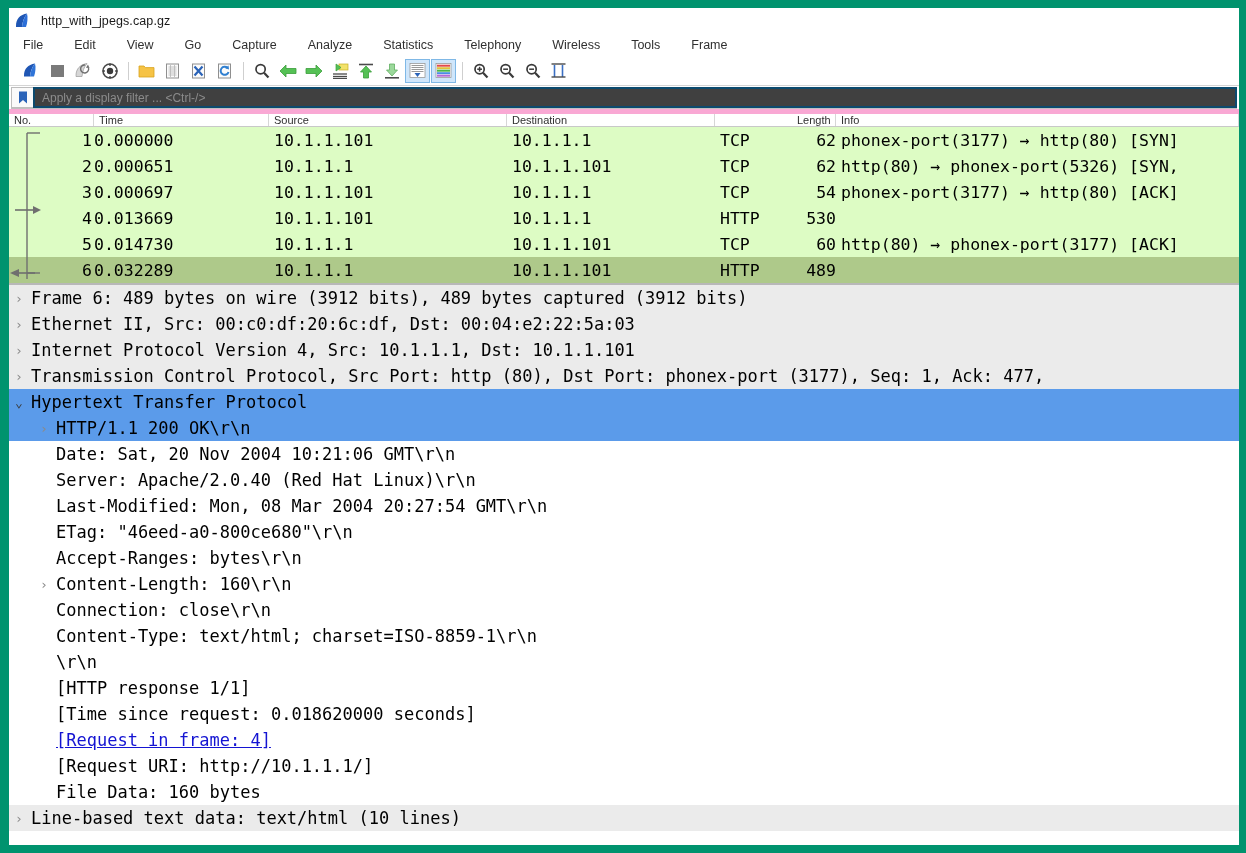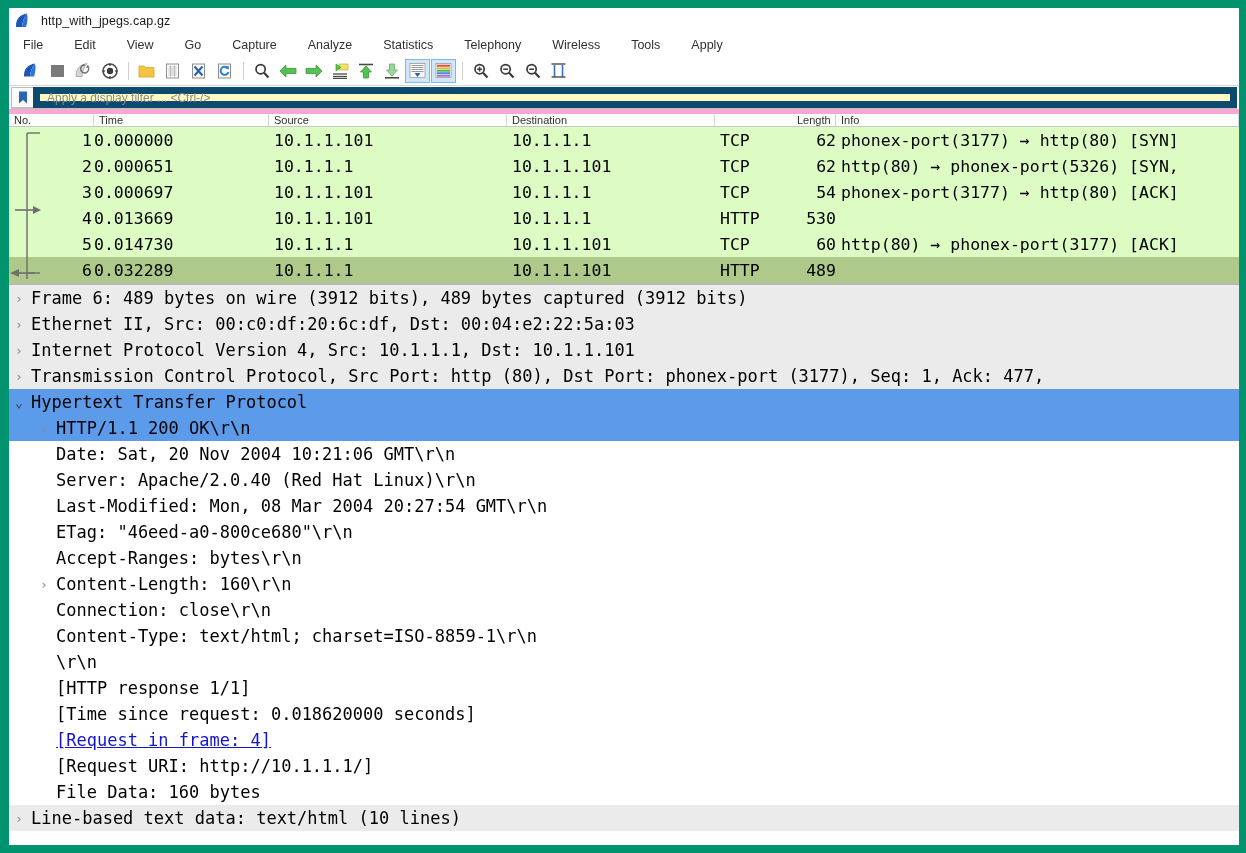--- a/index.html
+++ b/index.html
@@ -85,22 +85,22 @@
   }
   .filter-left {
     width: 22px;
     border: 1px solid #bdbdbd;
     border-right: none;
     background: #fafafa;
     display: flex; align-items: center; justify-content: center;
   }
   .filter-input {
     flex: 1;
-    border: 7px solid #0c4a6e;
-    background: #fef9c3;
+    border: 2px solid #0c4a6e;
+    background: #404040;
     display: flex; align-items: center;
     padding-left: 7px;
     font-size: 12px;
     color: #8b8b8b;
     font-family: "Liberation Sans", sans-serif;
   }
 
   
   .packetlist {
     flex: 0 0 176px;
@@ -213,21 +213,21 @@
     <div class="menu-item">File</div>
     <div class="menu-item">Edit</div>
     <div class="menu-item">View</div>
     <div class="menu-item">Go</div>
     <div class="menu-item">Capture</div>
     <div class="menu-item">Analyze</div>
     <div class="menu-item">Statistics</div>
     <div class="menu-item">Telephony</div>
     <div class="menu-item">Wireless</div>
     <div class="menu-item">Tools</div>
-    <div class="menu-item">Apply</div>
+    <div class="menu-item">Frame</div>
   </div>
 
   <div class="toolbar">
 
     <div class="tb">
       <svg width="18" height="15" viewBox="0 0 18 15">
         <path d="M1 13.5 L1 12.5 C1 6 5 1.5 12 0.5 C9 4 7.5 8.5 7 13.5 Z" fill="#1f56b4"></path>
         <path d="M7 13.5 C7.5 8.5 9 4 12 0.5 C13 4 12.5 9.5 11 13.5 Z" fill="#2f74d8"></path>
       </svg>
     </div>

